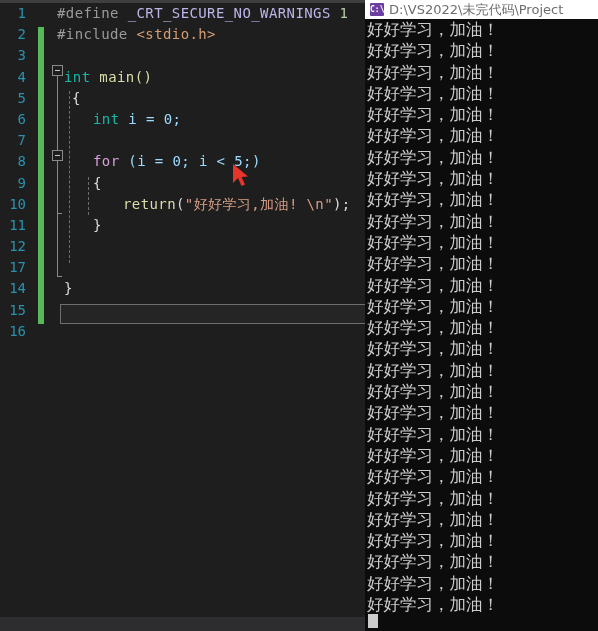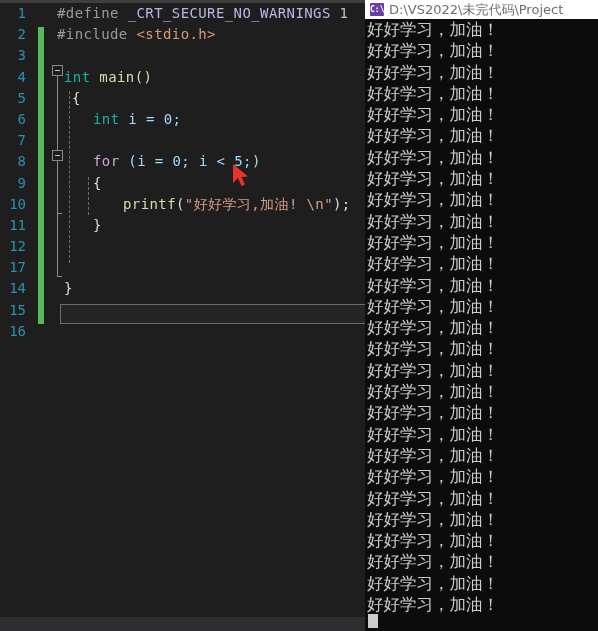--- a/index.html
+++ b/index.html
@@ -185,21 +185,21 @@
         <span class="ctext" style="left:93px;"><span class="t-kw2">for</span><span class="t-ident"> (i = 0; i &lt; 5;)</span></span>
       </div>
 
       <div class="code-row">
         <span class="lnum">9</span>
         <span class="ctext" style="left:93px;"><span class="t-brace">{</span></span>
       </div>
 
       <div class="code-row">
         <span class="lnum">10</span>
-        <span class="ctext" style="left:123px;"><span class="t-fn">printf</span><span class="t-punc">(</span><span class="t-str">"好好学习,加油! \n"</span><span class="t-punc">);</span></span>
+        <span class="ctext" style="left:123px;"><span class="t-fn">return</span><span class="t-punc">(</span><span class="t-str">"好好学习,加油! \n"</span><span class="t-punc">);</span></span>
       </div>
 
       <div class="code-row">
         <span class="lnum">11</span>
         <span class="ctext" style="left:93px;"><span class="t-brace">}</span></span>
       </div>
 
       <div class="code-row">
         <span class="lnum">12</span>
         <span class="ctext"></span>

